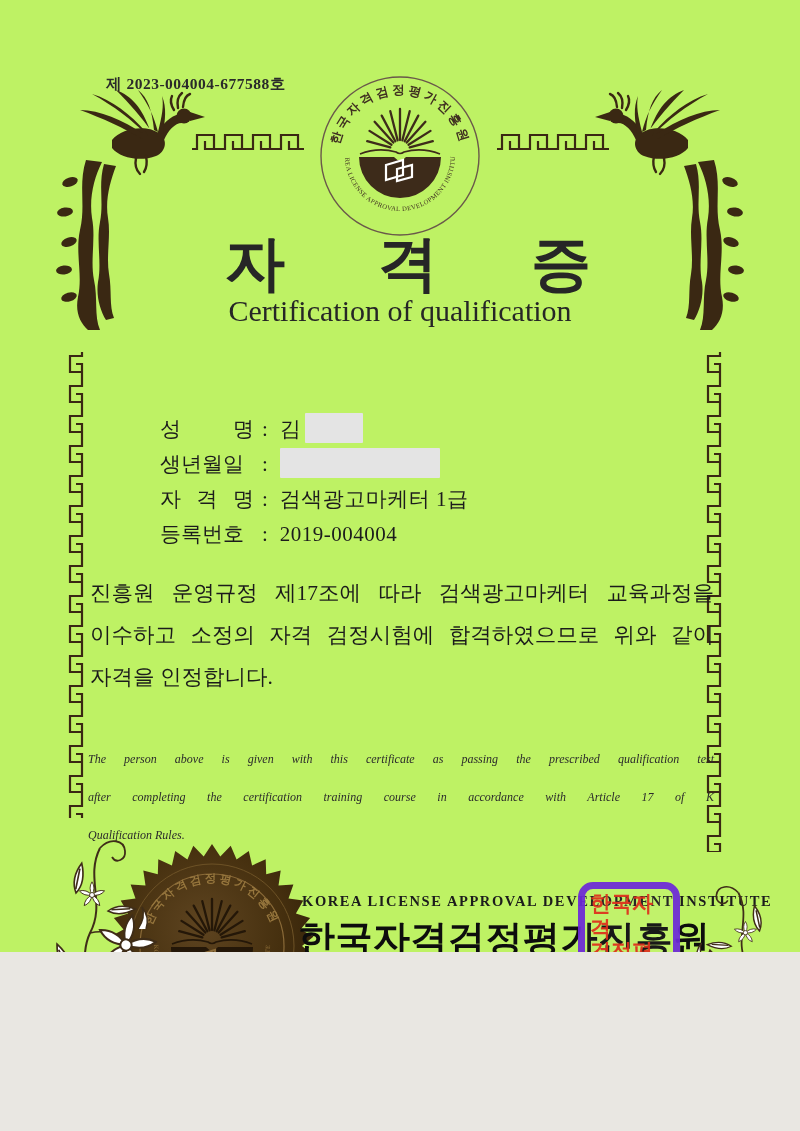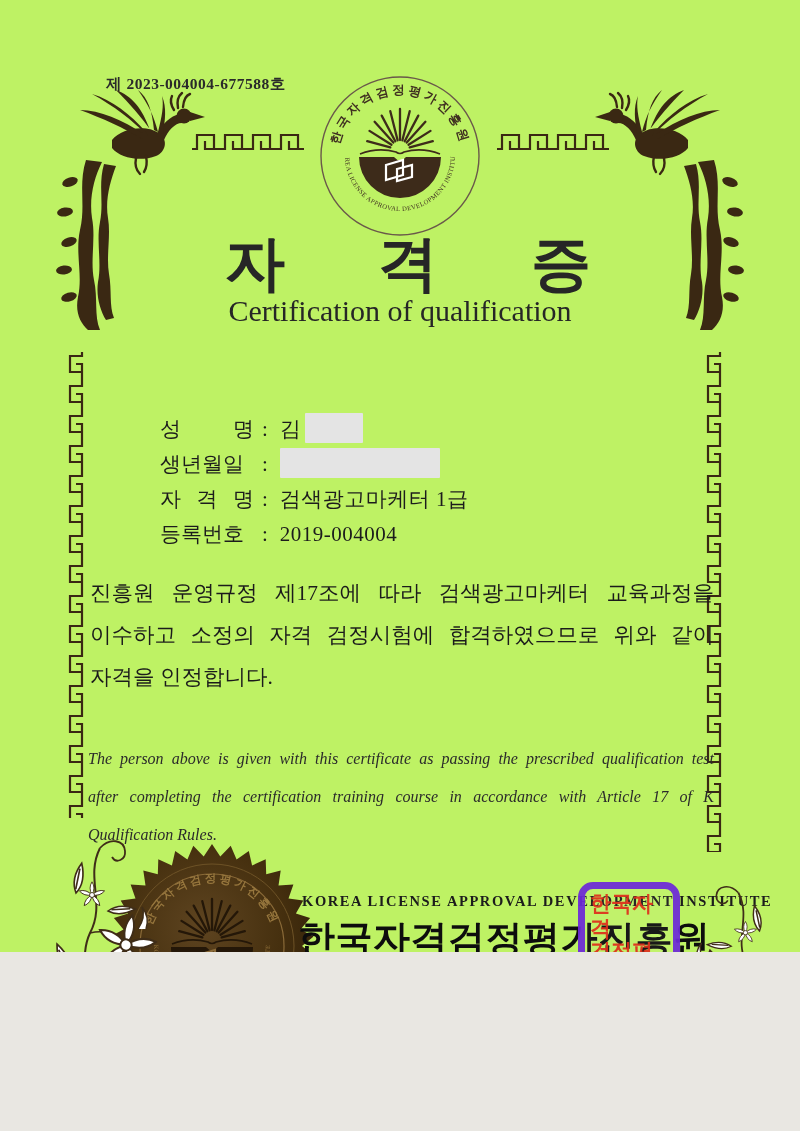--- a/index.html
+++ b/index.html
@@ -30,21 +30,21 @@
   .redact.name{width:58px;height:30px;margin-top:-6px;}
   .redact.birth{width:160px;height:30px;margin-top:-6px;margin-left:0;}
 
   
   .body-kr{left:90px;top:572px;width:624px;font-size:21.5px;line-height:42px;color:#1b1b1b;}
   .kline{text-align:justify;text-align-last:justify;}
   .kline.first{padding-left:30px;}
   .kline.last{text-align-last:left;}
 
   
-  .body-en{left:88px;top:740px;width:626px;font-size:16px;line-height:38px;font-style:italic;
+  .body-en{left:88px;top:740px;width:626px;font-size:12px;line-height:38px;font-style:italic;
            color:#2b2b2b;}
   .eline{text-align:justify;text-align-last:justify;}
   .eline.last{text-align-last:left;}
 
   
   .inst-en{left:302px;top:893px;width:400px;font-size:14.5px;letter-spacing:1.6px;
            font-weight:600;color:#1c1c1c;white-space:nowrap;}
   .inst-kr{left:298px;top:914px;font-size:37px;font-weight:800;letter-spacing:.5px;color:#0d0d0d;
            font-family:"Liberation Sans", sans-serif;white-space:nowrap;}
 

